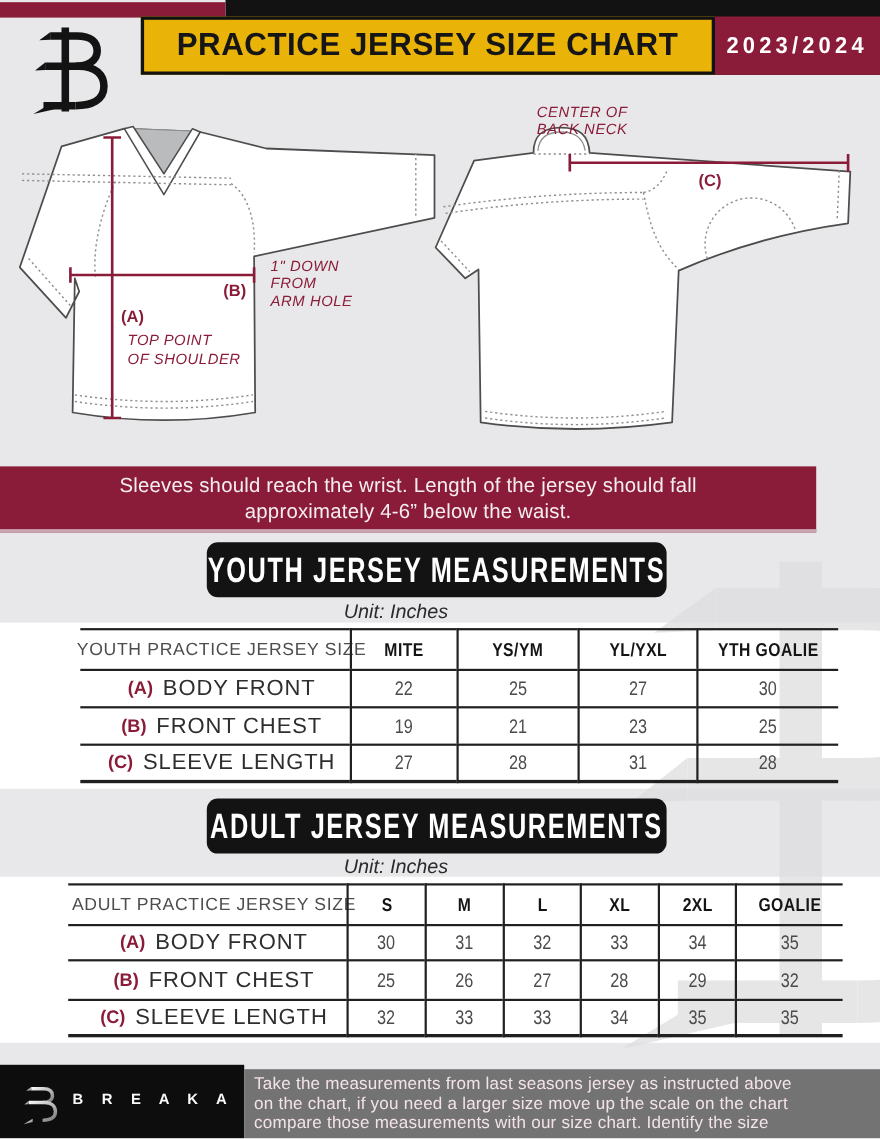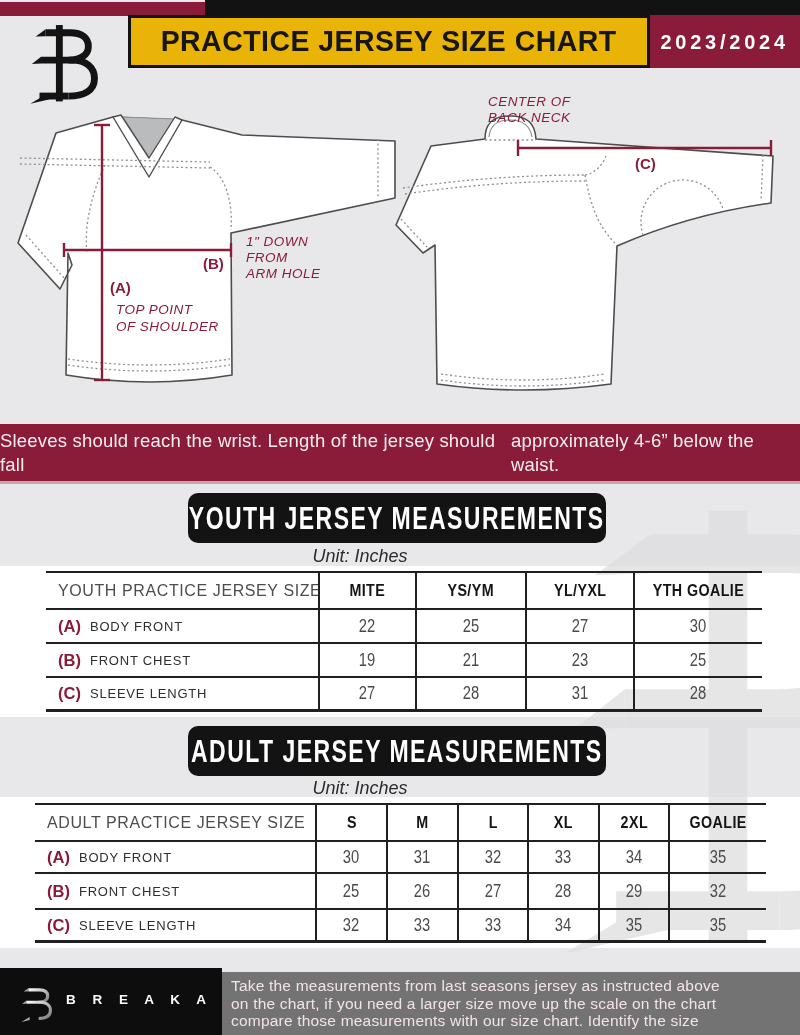--- a/index.html
+++ b/index.html
@@ -28,22 +28,22 @@
   
   .diagram{z-index:2;}
   .mtext{fill:#8b1c39;font-family:"Liberation Sans",sans-serif;}
   .mlabel{font-weight:700;font-size:15px;}
   .mnote{font-style:italic;font-size:13.5px;letter-spacing:.5px;}
   .seam{fill:none;stroke:#8f8f8f;stroke-width:1.3;stroke-dasharray:2 2.6;}
   .meas{stroke:#8b1c39;stroke-width:2.4;fill:none;}
 
   
   #notice{
-    left:0;top:424px;width:800px;height:57px;background:#8b1c39;border-bottom:3px solid #c9a4b1;
-    display:flex;flex-direction:row;align-items:center;justify-content:center;z-index:2;
+    left:0;top:424px;width:742px;height:57px;background:#8b1c39;border-bottom:3px solid #c9a4b1;
+    display:flex;flex-direction:column;align-items:center;justify-content:center;z-index:2;
   }
   #notice div{color:#f5eef1;font-size:18.5px;line-height:24px;letter-spacing:.2px;}
 
   
   .white-band{left:0;width:800px;background:#ffffff;z-index:0;}
   #band-youth{top:566px;height:151px;}
   #band-adult{top:797px;height:151px;}
   #watermark{left:556px;top:470px;width:430px;height:520px;z-index:1;opacity:.75;}
   .sec-head{
     left:188px;width:418px;height:50px;background:#131313;border-radius:10px;
@@ -56,26 +56,26 @@
   #youth-unit{top:546px;}
   #adult-unit{top:778px;}
 
   
   .grid{display:grid;z-index:2;}
   #youth-table{left:46px;top:571px;width:716px;grid-template-columns:272px 97px 110px 108px 129px;grid-template-rows:37px 34px 34px 36px;}
   #adult-table{left:35px;top:803px;width:731px;grid-template-columns:280px 71px 71px 70px 71px 70px 98px;grid-template-rows:37px 32px 36px 35px;}
   .cell{display:flex;align-items:center;justify-content:center;border-top:2px solid #202020;}
   .cell.vline{border-left:2px solid #202020;}
   .cell.last{border-bottom:3px solid #202020;}
-  .cell.first{justify-content:flex-start;padding-left:12px;}
+  .cell.first{justify-content:center;padding-left:12px;margin-left:27px;}
   .col-head-first{font-size:16px;color:#4d4d4d;letter-spacing:.6px;white-space:nowrap;}
   .col-head .t{font-size:17px;font-weight:700;color:#141414;letter-spacing:.5px;transform:scaleX(.84);white-space:nowrap;}
   .row-first{padding-left:26px;}
   .marker{color:#8b1c39;font-weight:700;font-size:16.5px;margin-right:9px;}
-  .rlabel{color:#2e2e2e;font-size:13px;letter-spacing:.8px;white-space:nowrap;}
+  .rlabel{color:#2e2e2e;font-size:20px;letter-spacing:.8px;white-space:nowrap;}
   .val{display:inline-block;font-size:18px;color:#4b4b4b;transform:scaleX(.82);}
 
   
   #footer-black{left:0;top:968px;width:222px;height:67px;background:#0d0d0d;z-index:2;}
   #footer-maroon{left:222px;top:972px;width:578px;height:63px;background:#737373;z-index:2;padding:5px 0 0 9px;box-sizing:border-box;}
   #footer-maroon div{color:#f3e3e9;font-size:15.5px;line-height:17.5px;letter-spacing:.2px;white-space:nowrap;}
   #footer-logo{position:absolute;left:20px;top:17px;width:36px;height:38px;}
   #footer-brand{position:absolute;left:66px;top:24px;color:#fafafa;font-size:13.5px;font-weight:700;letter-spacing:6.5px;white-space:nowrap;}
 </style>
 </head>

